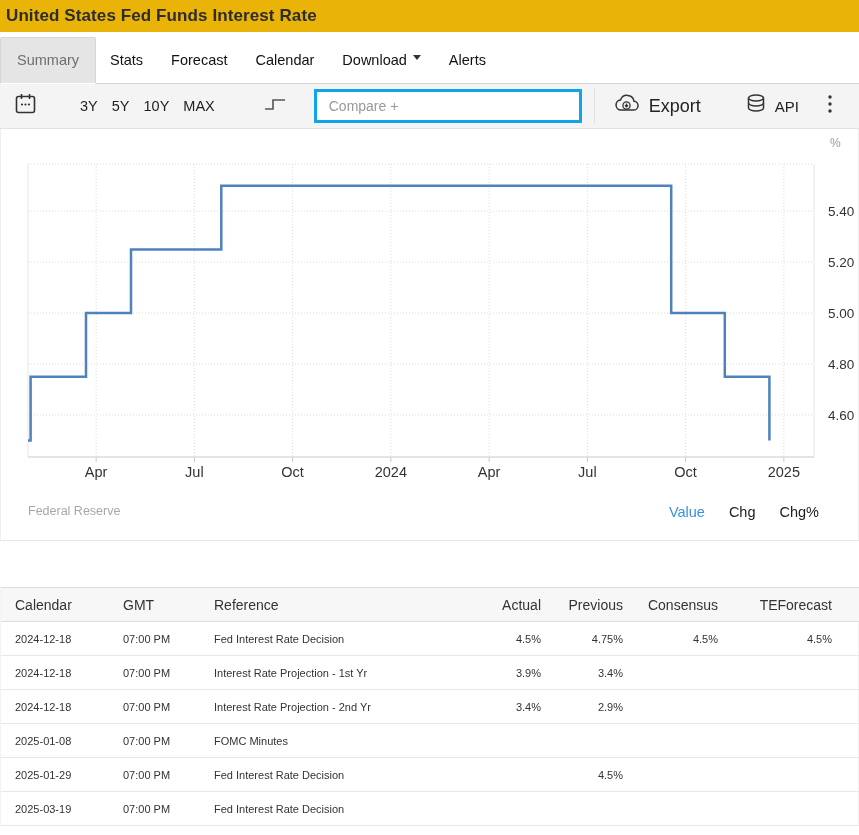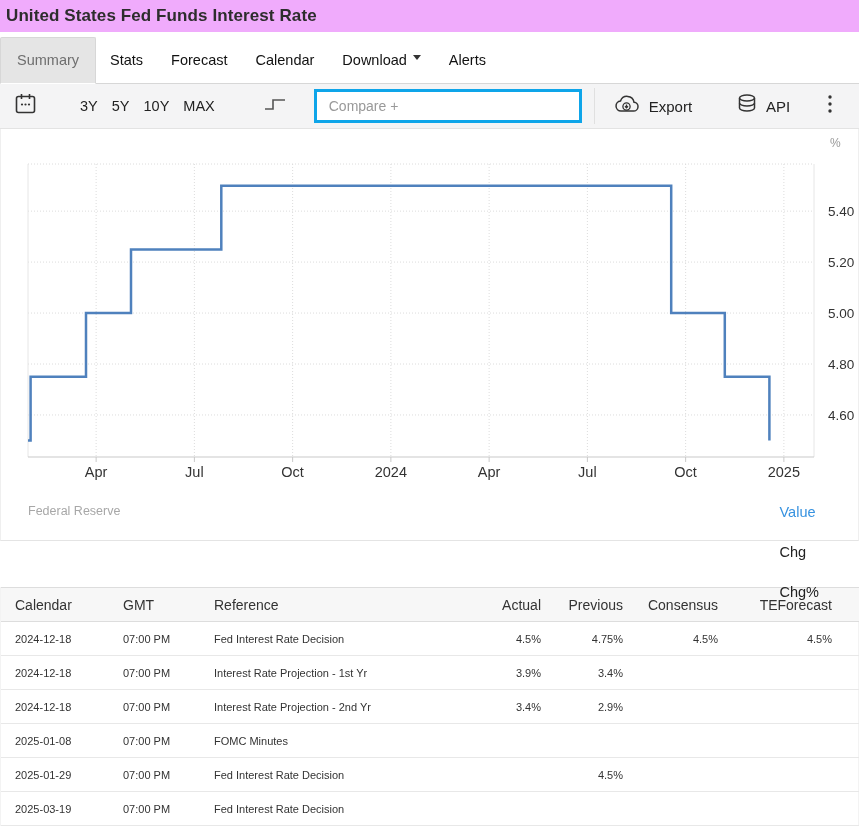--- a/index.html
+++ b/index.html
@@ -1,20 +1,20 @@
 <!DOCTYPE html>
 <html><head>
 <meta charset="utf-8">
 <style>
   * { margin:0; padding:0; box-sizing:border-box; }
   html,body { width:859px; height:835px; background:#fff; overflow:hidden;
               font-family:"Liberation Sans", sans-serif; color:#333; }
 
   
-  .titlebar { height:32px; background:#f0abfc; padding:6px 0 0 6px; }
+  .titlebar { height:32px; background:#eab308; padding:6px 0 0 6px; }
   .titlebar h1 { font-size:17px; font-weight:bold; color:#2d2d2d; letter-spacing:.1px; }
 
   
   .tabs { height:52px; display:flex; align-items:flex-end; border-bottom:1px solid #d7d7d7; background:#fff; }
   .tab { padding:14px 14px 15px; font-size:14.5px; color:#111; cursor:pointer; white-space:nowrap; }
   .tab.active { color:#6f6f6f; background:#e5e5e5; border:1px solid #d7d7d7; border-bottom:1px solid #fff;
                 margin-bottom:-1px; padding:14px 16px 15px; border-radius:2px 2px 0 0; }
   .caret-down { display:inline-block; width:0; height:0; border:4px solid transparent;
                 border-top:5px solid #333; margin-left:6px; vertical-align:1px; }
 
@@ -23,41 +23,41 @@
              display:flex; align-items:center; padding:0 20px 0 14px; }
   .tb-btn { display:flex; align-items:center; cursor:pointer; color:#222; }
   .range-group { display:flex; margin-left:36px; }
   .range-btn { font-size:14.5px; color:#222; padding:4px 7px; cursor:pointer; }
   .step-btn { margin-left:40px; }
   .compare-input { margin-left:26px; width:268px; height:34px; border:3px solid #0ea5e9;
                    background:#fff; font-size:14px; color:#333; padding:0 12px;
                    font-family:"Liberation Sans", sans-serif; }
   .compare-input::placeholder { color:#999; }
   .tb-divider { width:1px; height:36px; background:#e0e0e0; margin-left:12px; }
-  .export-btn { margin-left:18px; font-size:15px; }
+  .export-btn { margin-left:18px; font-size:18px; }
   .export-btn svg, .api-btn svg { margin-right:8px; }
   .api-btn { margin-left:44px; font-size:15px; }
   .kebab-btn { margin-left:auto; cursor:pointer; padding:4px 6px; }
 
   
   .chart-card { height:412px; border-bottom:1px solid #e4e4e4;
                 border-left:1px solid #efefef; border-right:1px solid #efefef; background:#fff; }
   svg text { font-family:"Liberation Sans", sans-serif; }
   .grid   { stroke:#dcdcdc; stroke-width:1; stroke-dasharray:1 2; }
   .pborder{ stroke:#e6e6e6; stroke-width:1; }
   .axis   { stroke:#c9c9c9; stroke-width:1; }
   .tick   { stroke:#c9c9c9; stroke-width:1; }
   .xlab   { font-size:14.5px; fill:#333; text-anchor:middle; }
   .ylab   { font-size:13.5px; fill:#333; }
   .unit   { font-size:12px; fill:#999; }
   .series { fill:none; stroke-width:2.5; stroke-linejoin:miter; }
 
   .chart-footer { display:flex; justify-content:space-between; padding:13px 39px 0 27px; }
   .source { font-size:12.5px; color:#a7a7a7; }
-  .links { display:flex; gap:24px;flex-direction:column; }
+  .links { display:flex; gap:24px; }
   .link { font-size:14.5px; color:#222; cursor:pointer; }
   .link.active { }
 
   .spacer { height:46px; background:#fff; }
 
   
   .table-section { border-left:1px solid #f3f3f3; border-right:1px solid #f3f3f3; }
   table { width:859px; border-collapse:collapse; table-layout:fixed; }
   thead tr { background:#f7f7f7; border-top:1px solid #ddd; border-bottom:1px solid #ddd; }
   th { font-weight:normal; font-size:14px; color:#333; height:34px; }

